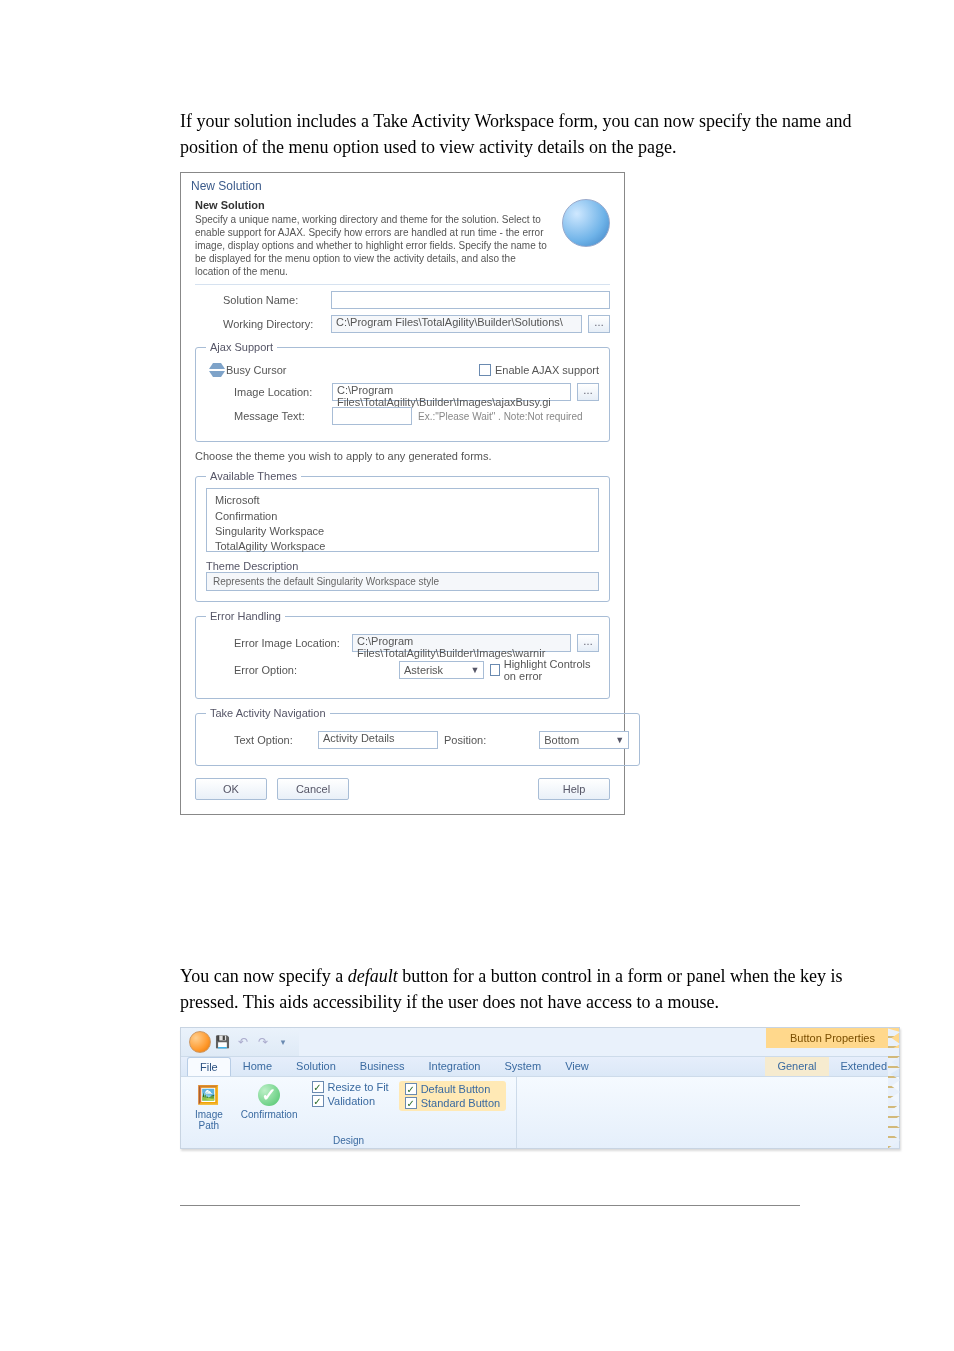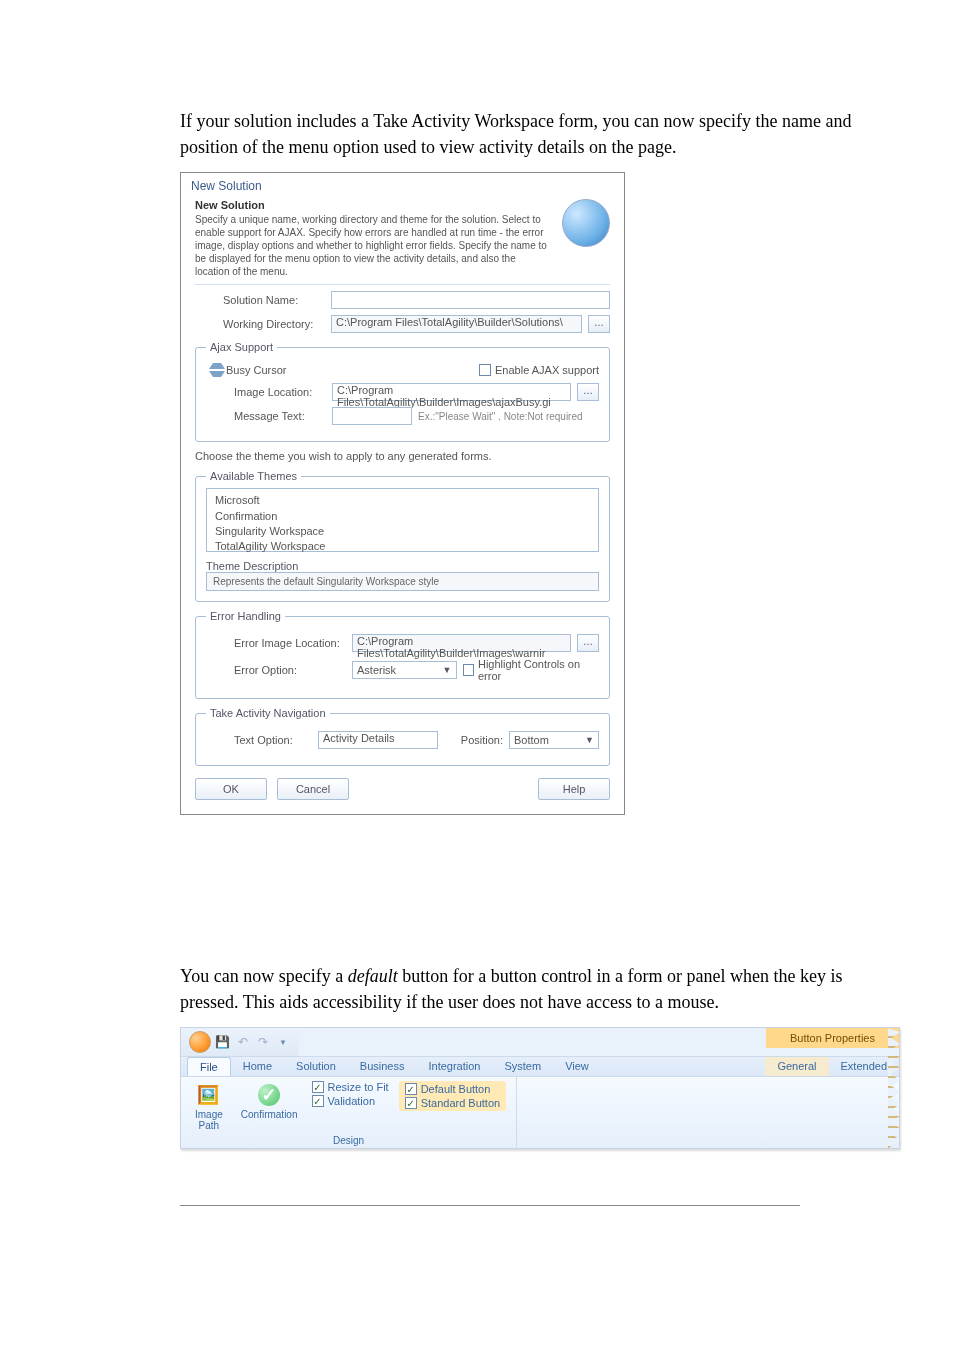--- a/index.html
+++ b/index.html
@@ -143,20 +143,21 @@
   .dd {
     border:1px solid #a8bdd6;
     background:#fff;
     height:18px;
     display:flex;
     align-items:center;
     justify-content:space-between;
     padding:0 4px;
     font-size:11px;
     color:#555;
+    margin-left:47px;
   }
   .dd .arr {
     font-size:9px;
     color:#556;
   }
   .dialog-footer {
     display:flex;
     gap:10px;
     margin-top:12px;
   }

